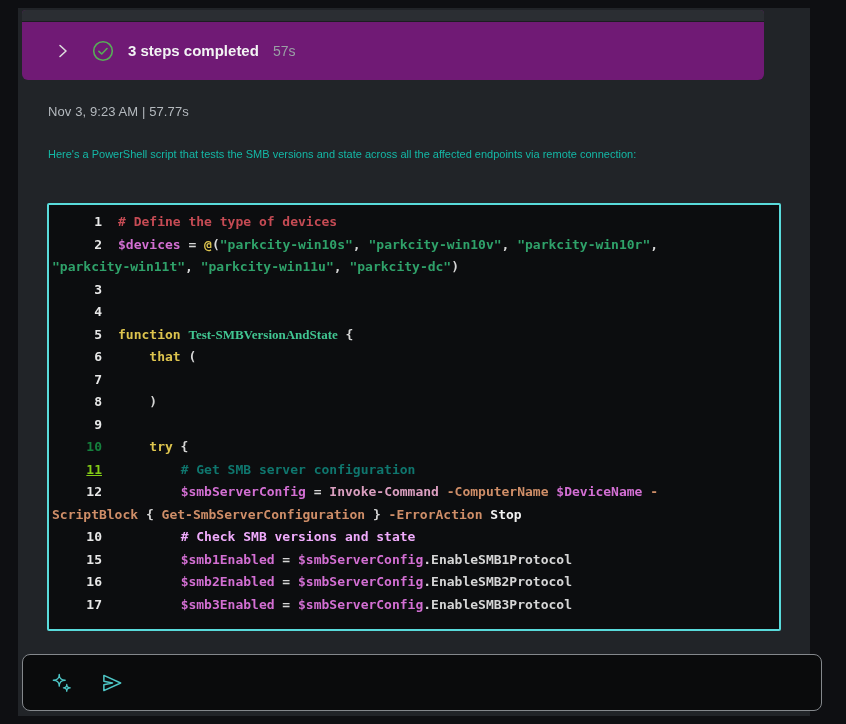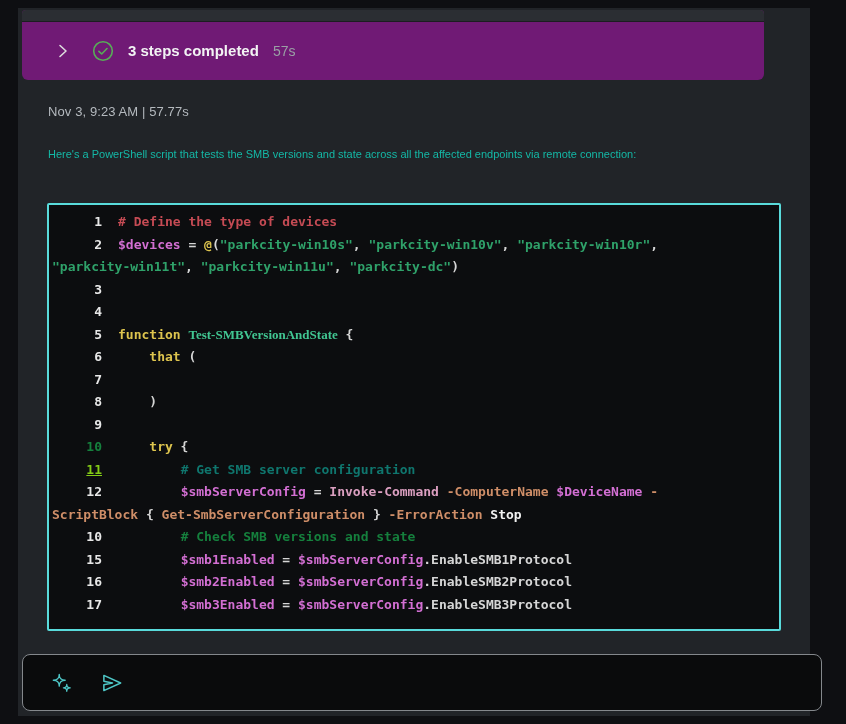--- a/index.html
+++ b/index.html
@@ -176,21 +176,21 @@
         <div class="code-row"><span class="ln" style="color: rgb(232, 232, 232);">4</span></div>
         <div class="code-row"><span class="ln" style="color: rgb(232, 232, 232);">5</span><span class="code-text"><span style="color: rgb(221, 196, 78);">function</span><span style="color: rgb(214, 214, 214);"> </span><span style="color: rgb(65, 198, 146); font-family: Liberation Serif, serif;">Test-SMBVersionAndState</span><span style="color: rgb(214, 214, 214);"> {</span></span></div>
         <div class="code-row"><span class="ln" style="color: rgb(232, 232, 232);">6</span><span class="code-text"><span style="color: rgb(214, 214, 214);">    </span><span style="color: rgb(221, 196, 78);">that</span><span style="color: rgb(214, 214, 214);"> (</span></span></div>
         <div class="code-row"><span class="ln" style="color: rgb(232, 232, 232);">7</span></div>
         <div class="code-row"><span class="ln" style="color: rgb(232, 232, 232);">8</span><span class="code-text"><span style="color: rgb(214, 214, 214);">    )</span></span></div>
         <div class="code-row"><span class="ln" style="color: rgb(232, 232, 232);">9</span><span class="code-text"></span></div>
         <div class="code-row"><span class="ln" style="color: #15803d;">10</span><span class="code-text"><span style="color: rgb(214, 214, 214);">    </span><span style="color: rgb(221, 196, 78);">try</span><span style="color: rgb(214, 214, 214);"> {</span></span></div>
         <div class="code-row"><span class="ln" style="color: #84cc16; text-decoration: underline;">11</span><span class="code-text"><span style="color: rgb(214, 214, 214);">        </span><span style="color: #0f766e;"># Get SMB server configuration</span></span></div>
         <div class="code-row"><span class="ln" style="color: rgb(232, 232, 232);">12</span><span class="code-text"><span style="color: rgb(214, 214, 214);">        </span><span style="color: rgb(211, 111, 211);">$smbServerConfig</span><span style="color: rgb(214, 214, 214);"> = </span><span style="color: rgb(219, 159, 192);">Invoke-Command</span><span style="color: rgb(214, 214, 214);"> </span><span style="color: rgb(207, 142, 104);">-ComputerName</span><span style="color: rgb(214, 214, 214);"> </span><span style="color: rgb(211, 111, 211);">$DeviceName</span><span style="color: rgb(214, 214, 214);"> </span><span style="color: rgb(207, 142, 104);">-</span></span></div>
         <div class="code-row"><span class="code-text"><span style="color: rgb(207, 142, 104);">ScriptBlock</span><span style="color: rgb(214, 214, 214);"> { </span><span style="color: rgb(207, 142, 104);">Get-SmbServerConfiguration</span><span style="color: rgb(214, 214, 214);"> } </span><span style="color: rgb(207, 142, 104);">-ErrorAction</span><span style="color: rgb(214, 214, 214);"> </span><span style="color: rgb(242, 242, 242); font-weight: bold;">Stop</span></span></div>
-        <div class="code-row"><span class="ln" style="color: rgb(232, 232, 232);">10</span><span class="code-text"><span style="color: rgb(214, 214, 214);">        </span><span style="color: #15803d;"># Check SMB versions and state</span></span></div>
+        <div class="code-row"><span class="ln" style="color: rgb(232, 232, 232);">10</span><span class="code-text"><span style="color: rgb(214, 214, 214);">        </span><span style="color: #f0abfc;"># Check SMB versions and state</span></span></div>
         <div class="code-row"><span class="ln" style="color: rgb(232, 232, 232);">15</span><span class="code-text"><span style="color: rgb(214, 214, 214);">        </span><span style="color: rgb(211, 111, 211);">$smb1Enabled</span><span style="color: rgb(214, 214, 214);"> = </span><span style="color: rgb(211, 111, 211);">$smbServerConfig</span><span style="color: rgb(214, 214, 214);">.EnableSMB1Protocol</span></span></div>
         <div class="code-row"><span class="ln" style="color: rgb(232, 232, 232);">16</span><span class="code-text"><span style="color: rgb(214, 214, 214);">        </span><span style="color: rgb(211, 111, 211);">$smb2Enabled</span><span style="color: rgb(214, 214, 214);"> = </span><span style="color: rgb(211, 111, 211);">$smbServerConfig</span><span style="color: rgb(214, 214, 214);">.EnableSMB2Protocol</span></span></div>
         <div class="code-row"><span class="ln" style="color: rgb(232, 232, 232);">17</span><span class="code-text"><span style="color: rgb(214, 214, 214);">        </span><span style="color: rgb(211, 111, 211);">$smb3Enabled</span><span style="color: rgb(214, 214, 214);"> = </span><span style="color: rgb(211, 111, 211);">$smbServerConfig</span><span style="color: rgb(214, 214, 214);">.EnableSMB3Protocol</span></span></div>
       </div>
   </div>
 
 </div>
 
 <div class="prompt-bar">
   <button class="sparkle-btn">

